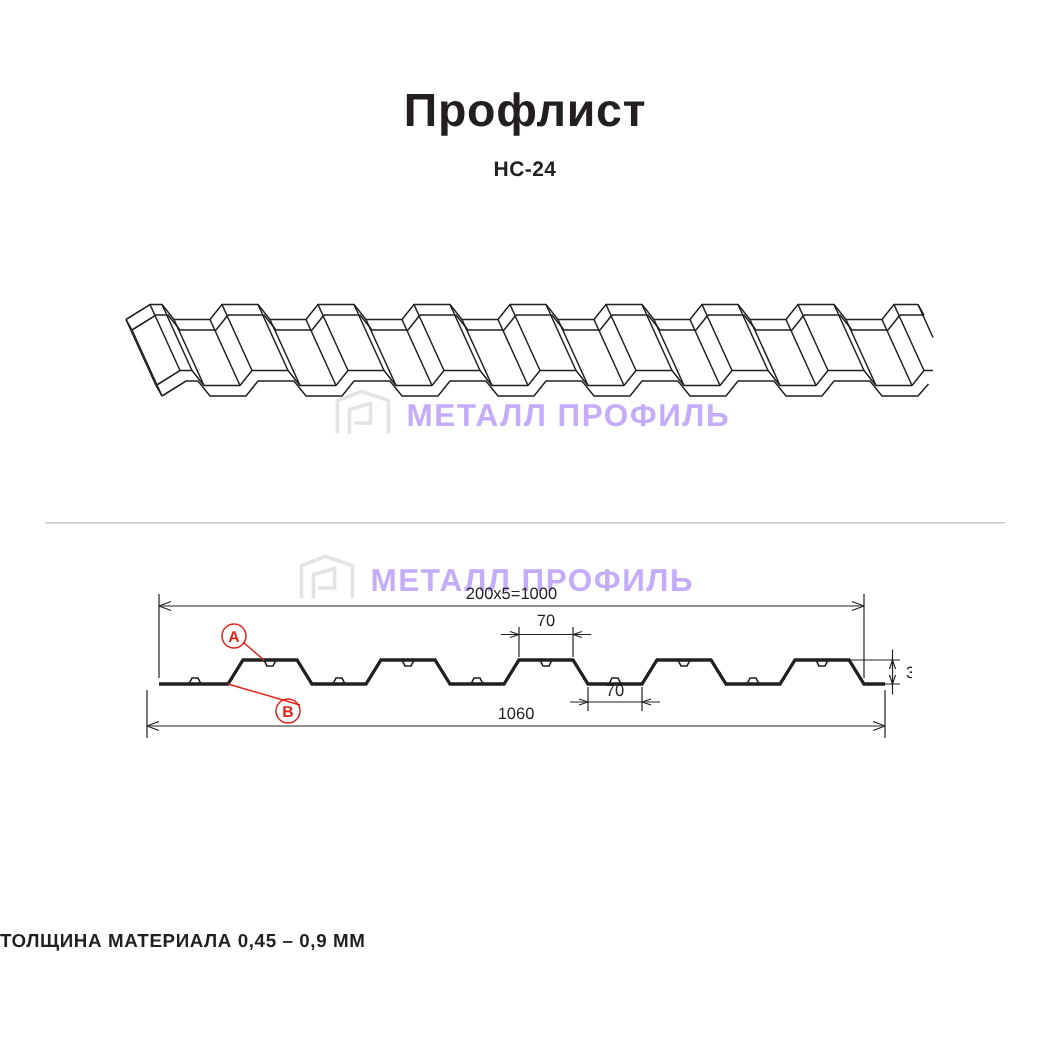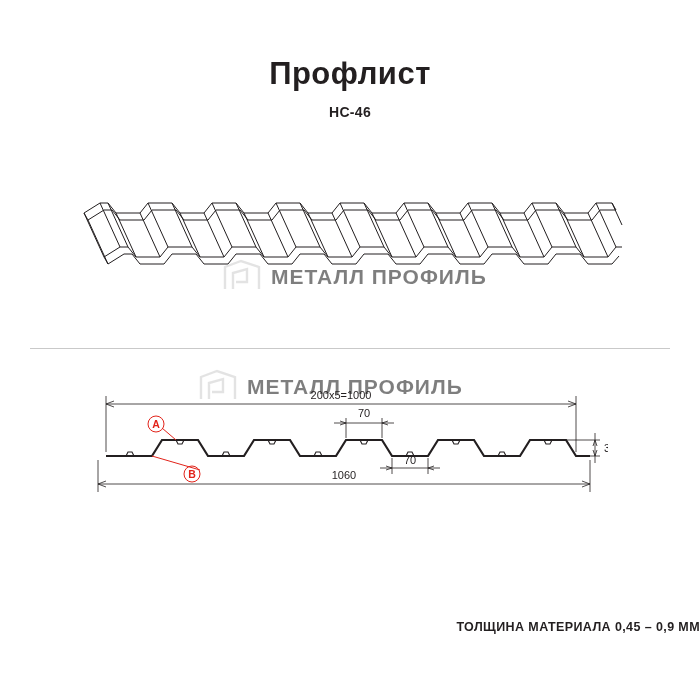--- a/index.html
+++ b/index.html
@@ -72,39 +72,39 @@
     position: absolute;
     opacity: 0.5;
     pointer-events: none;
     user-select: none;
   }
   .wm1 { left: 222px; top: 258px; }
   .wm2 { left: 198px; top: 368px; }
   .wm-text {
     font-size: 21px;
     font-weight: bold;
-    color: #000000;
+    color: #8b5cf6;
     letter-spacing: 1px;
     white-space: nowrap;
   }
   .wm-row {
     display: flex;
     align-items: center;
   }
   .wm-logo {
     margin-right: 9px;
   }
 
   
   .footer {
     position: absolute;
     top: 620px;
     left: 0;
     width: 700px;
-    text-align: right;
+    text-align: left;
     font-size: 12.5px;
     font-weight: bold;
     letter-spacing: 0.4px;
     color: #231f20;
   }
 
   
   .dim {
     font-size: 11px;
     fill: #231f20;
@@ -117,21 +117,21 @@
     font-weight: bold;
   }
 </style>
 </head>
 <body>
 
 <div class="page">
 
   <div class="title-block">
     <div class="main-title">Профлист</div>
-    <div class="sub-title">НС-46</div>
+    <div class="sub-title">НС-24</div>
   </div>
 
   <div class="iso-drawing">
     <svg width="545" height="130" viewBox="0 0 545 130" xmlns="http://www.w3.org/2000/svg">
       <g fill="none" stroke="#231f20" stroke-width="1" stroke-linejoin="miter" stroke-linecap="butt">
 
         <path d="M6,38 L22,28 L30,28 L38,38 L62,38 L70,28 L94,28 L102,38 L126,38 L134,28 L158,28 L166,38 L190,38 L198,28 L222,28 L230,38 L254,38 L262,28 L286,28 L294,38 L318,38 L326,28 L350,28 L358,38 L382,38 L390,28 L414,28 L422,38 L446,38 L454,28 L478,28 L486,38 L510,38 L518,28 L534,28"></path>
 
         <path d="M10,45 L26,35 L34,35 L42,45 L66,45 L74,35 L98,35 L106,45 L130,45 L138,35 L162,35 L170,45 L194,45 L202,35 L226,35 L234,45 L258,45 L266,35 L290,35 L298,45 L322,45 L330,35 L354,35 L362,45 L386,45 L394,35 L418,35 L426,45 L450,45 L458,35 L482,35 L490,45 L514,45 L522,35 L538,35"></path>
 

